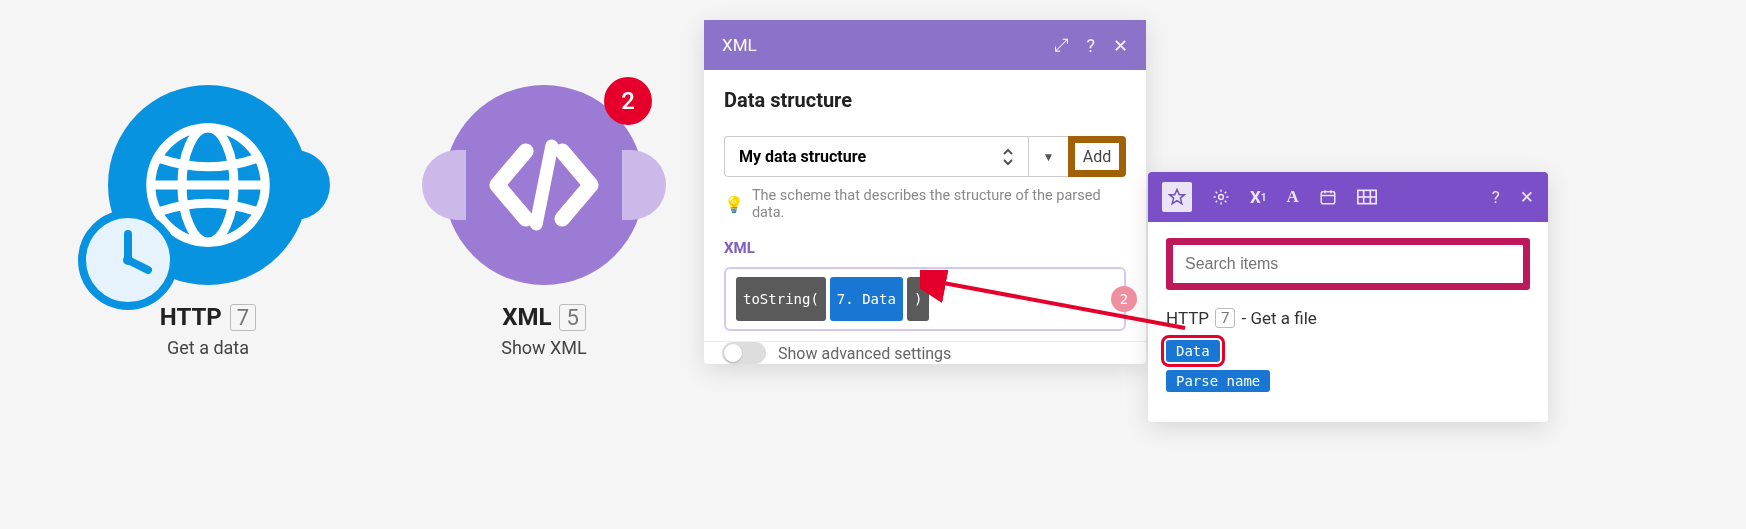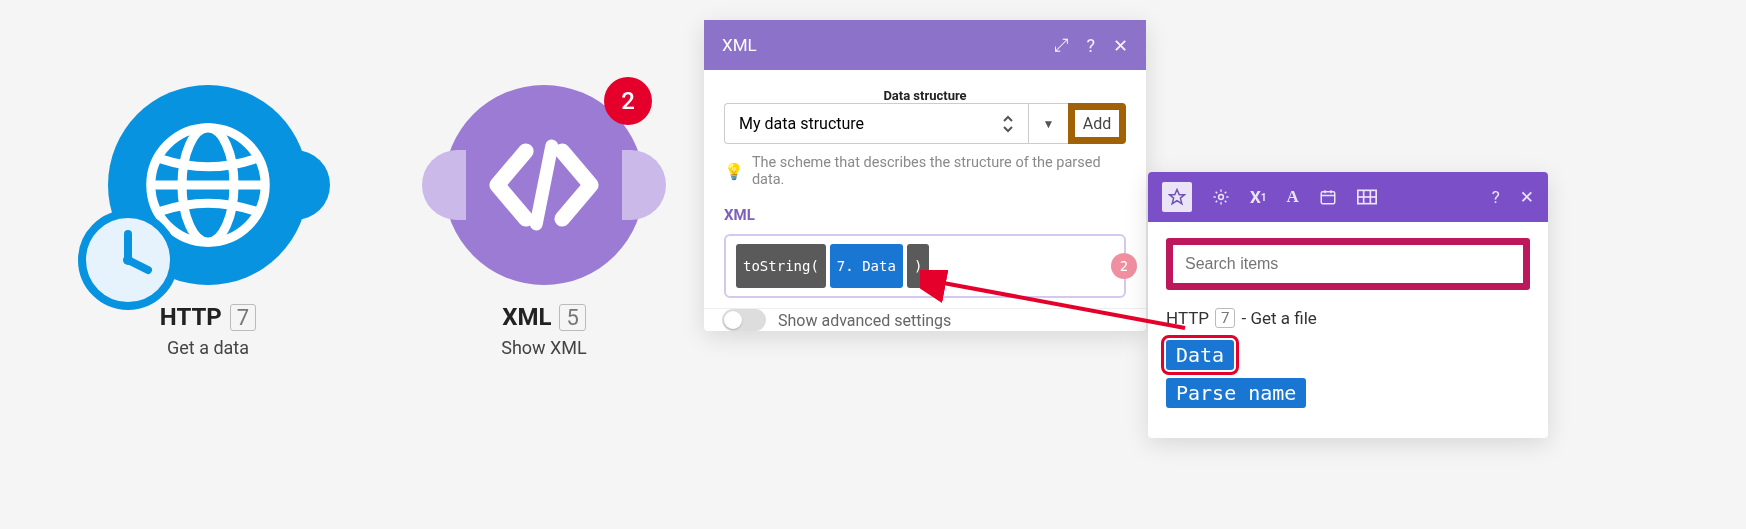--- a/index.html
+++ b/index.html
@@ -101,33 +101,34 @@
     align-items: center;
     justify-content: space-between;
     padding: 14px 18px;
     color: #fff;
     font-size: 17px;
   }
   .panel-xml .panel-header { background: #8d72c9; }
   .panel-header-actions { display: flex; gap: 18px; align-items: center; font-size: 18px; }
   .hdr-btn { cursor: pointer; opacity: .9; }
   .panel-body { padding: 18px 20px 10px; }
-  .section-label { font-size: 13px; font-weight: 700; color: #222; margin-bottom: 0; text-align: center; }
+  .section-label { font-size: 20px; font-weight: 700; color: #222; margin-bottom: 24px; }
   .ds-row { display: flex; gap: 0; margin-bottom: 10px; }
   .ds-select {
     flex: 1;
     border: 1px solid #ccc;
     border-right: none;
     border-radius: 4px 0 0 4px;
     padding: 10px 14px;
     font-size: 16px;
     display: flex;
     align-items: center;
     justify-content: space-between;
     background: #fff;
+    font-weight: bold;
   }
   .ds-caret-btn {
     width: 40px;
     border: 1px solid #ccc;
     border-right: none;
     background: #fff;
     display: flex;
     align-items: center;
     justify-content: center;
     font-size: 12px;
@@ -252,21 +253,21 @@
     font-size: 16px;
     color: #444;
     margin-bottom: 18px;
     outline: none;
   }
   .src-head { font-size: 17px; color: #333; display: flex; align-items: center; gap: 6px; margin-bottom: 12px; }
   .src-index { font-size: 15px; color: #777; border: 1px solid #bbb; padding: 0 5px; border-radius: 3px; }
   .pill {
     display: inline-block;
     font-family: Menlo, Consolas, monospace;
-    font-size: 20px;
+    font-size: 14px;
     padding: 3px 10px;
     border-radius: 3px;
     background: #1976d2;
     color: #fff;
     margin-bottom: 8px;
   }
   .pill-data { outline: 3px solid #e4002b; outline-offset: 2px; border-radius: 3px; }
 
   
   .arrow {

